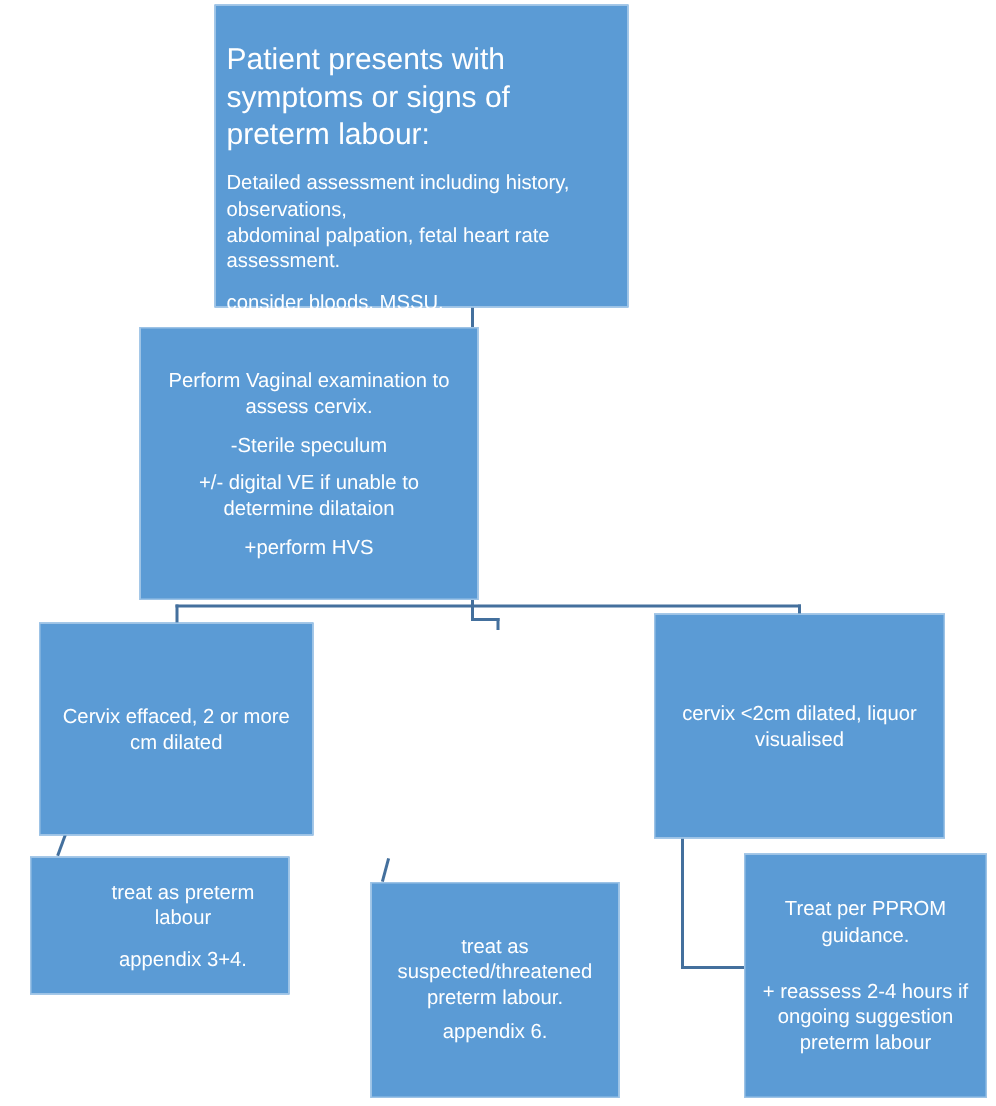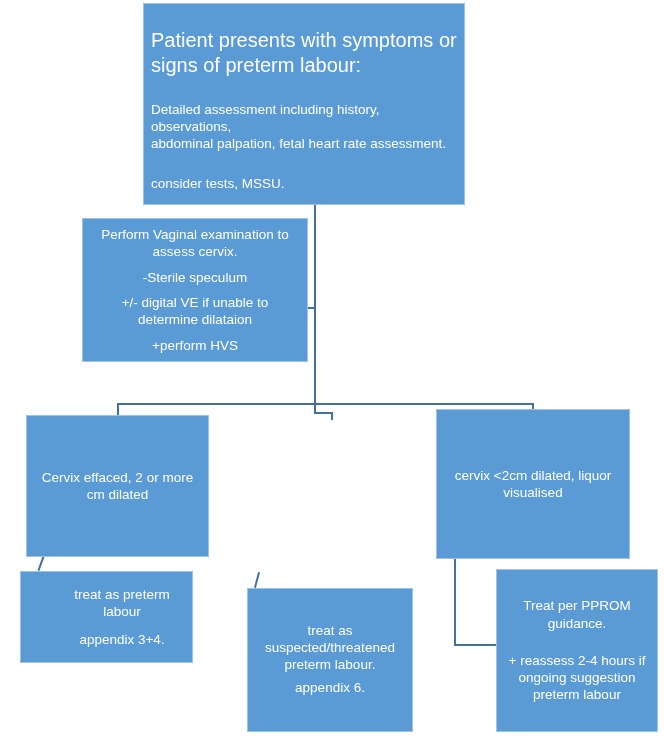--- a/index.html
+++ b/index.html
@@ -29,32 +29,32 @@
     justify-content: center;
     text-align: center;
     font-size: 13.5px;
     line-height: 1.28;
     gap: 9px;
     padding: 4px 8px;
   }
   .node p { margin: 0; }
   .node .lines div { margin: 0; }
   #node-presenting {
-    left: 143px; top: 3px; width: 322px; height: 202px;
+    left: 143px; top: 3px; width: 276px; height: 202px;
     align-items: flex-start;
     justify-content: flex-start;
     text-align: left;
     padding: 24px 4px 0 7px;
-    gap: 23px;
+    gap: 11px;
   }
   #node-presenting .title {
     font-size: 20px;
     line-height: 1.24;
   }
-  #node-exam { left: 82px; top: 218px; width: 226px; height: 144px; gap: 8px; }
+  #node-exam { left: 93px; top: 218px; width: 226px; height: 182px; gap: 8px; }
   #node-effaced { left: 26px; top: 415px; width: 183px; height: 142px; justify-content: center; }
   #node-no-liquor { left: 243px; top: 418px; width: 176px; height: 151px; }
   #node-liquor { left: 436px; top: 409px; width: 194px; height: 150px; }
   #node-treat-preterm { left: 20px; top: 571px; width: 173px; height: 92px; gap: 10px; padding-left: 39px; }
   #node-treat-suspected { left: 247px; top: 588px; width: 166px; height: 144px; gap: 7px; line-height: 1.25; }
   #node-treat-pprom { left: 496px; top: 569px; width: 162px; height: 163px; gap: 20px; }
   .conn {
     position: absolute;
     background: var(--connector);
   }
@@ -76,21 +76,21 @@
   <div class="conn" style="left:256px; top:572px; width:2px; height:16px; transform:rotate(15deg);"></div>
   <div class="conn" style="left:454px; top:559px; width:2px; height:87px;"></div>
   <div class="conn" style="left:454px; top:644px; width:44px; height:2px;"></div>
 
   <div class="node" id="node-presenting">
     <div class="title">Patient presents with symptoms or signs of preterm labour:</div>
     <div class="lines">
       <div>Detailed assessment including history, observations,</div>
       <div>abdominal palpation, fetal heart rate assessment.</div>
     </div>
-    <div>consider tests, MSSU.</div>
+    <div>consider bloods, MSSU.</div>
   </div>
 
   <div class="node" id="node-exam">
     <p>Perform Vaginal examination to assess cervix.</p>
     <p>-Sterile speculum</p>
     <p>+/- digital VE if unable to determine dilataion</p>
     <p>+perform HVS</p>
   </div>
 
   <div class="node" id="node-effaced">

